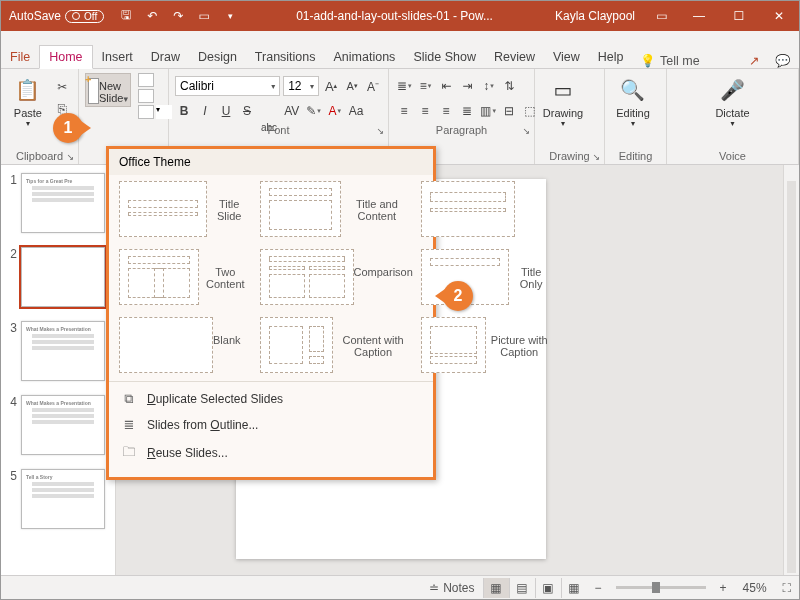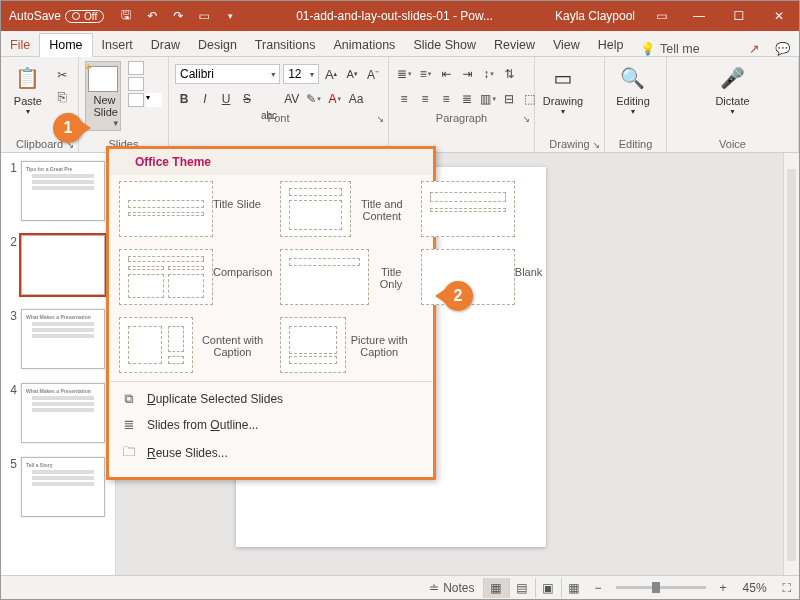--- a/index.html
+++ b/index.html
@@ -11,38 +11,38 @@
 .autosave .pill { border: 1px solid #fff; border-radius: 8px; padding: 0 6px; font-size: 10px; display:flex; align-items:center; gap:4px;}
 .autosave .pill::before { content:""; width:6px; height:6px; border:1px solid #fff; border-radius:50%; display:inline-block;}
 .qat { display: flex; align-items: center; gap: 10px; padding: 0 6px; }
 .qat-icon { width:16px; height:16px; display:flex; align-items:center; justify-content:center; color:#fff; font-size:12px;}
 .titlebar .file-title { flex:1; text-align:center; }
 .titlebar .user { padding: 0 10px; }
 .win-btns { display:flex; }
 .win-btn { width:40px; height:30px; display:flex; align-items:center; justify-content:center; color:#fff; font-size:12px; }
 
 
-.tabs-row { height: 26px; background:#f3f2f1; display:flex; align-items:flex-end; font-size:12.5px; color:#444; border-bottom:1px solid #d0cece;}
+.tabs-row { height: 38px; background:#f3f2f1; display:flex; align-items:flex-end; font-size:12.5px; color:#444; border-bottom:1px solid #d0cece;}
 .tabs-row .tab { padding: 4px 9px 4px 9px; cursor:pointer; }
-.tabs-row .tab.active { background:#fff; border:1px solid #d0cece; border-bottom:1px solid #fff; color:#000000; margin-bottom:-1px;text-align:center;}
+.tabs-row .tab.active { background:#fff; border:1px solid #d0cece; border-bottom:1px solid #fff; color:#be185d; margin-bottom:-1px;text-align:center;}
 .tabs-row .spacer { flex:1; }
 .tabs-row .right-item { padding:0 8px; display:flex; align-items:center; gap:4px; color:#555;}
 
 
 .ribbon { height:96px; background:#f3f2f1; border-bottom:1px solid #d0cece; display:flex; }
 .group { border-right:1px solid #d9d7d5; padding:4px 6px 2px 6px; display:flex; flex-direction:column; position:relative;}
 .group-body { flex:1; display:flex; align-items:flex-start; gap:4px; }
 .group-label { text-align:center; font-size:11px; color:#666; padding-top:2px; display:flex; justify-content:center; align-items:center; gap:4px; position:relative;}
 .group-label .launcher { position:absolute; right:-2px; bottom:0; font-size:9px; color:#666; }
 
 .big-btn { width:44px; display:flex; flex-direction:column; align-items:center; font-size:11px; color:#333; padding:2px 2px; cursor:pointer;}
 .big-btn .ico { width:30px; height:30px; display:flex; align-items:center; justify-content:center; font-size:20px; }
 .big-btn .lab { text-align:center; line-height:1.1; margin-top:2px; }
 
-.newslide-btn { width:46px; background:#dcd7d3; border:1px solid #c2bcb7; display:flex; flex-direction:column; align-items:flex-end; padding:4px 2px 2px 2px; font-size:11px; color:#333; cursor:pointer;}
+.newslide-btn { width:46px; background:#dcd7d3; border:1px solid #c2bcb7; display:flex; flex-direction:row; align-items:flex-end; padding:4px 2px 2px 2px; font-size:11px; color:#333; cursor:pointer;}
 .newslide-btn .ico { width:30px; height:26px; border:1px solid #999; background:#fff; position:relative;}
 .newslide-btn .ico::after{content:"+"; position:absolute; top:-6px; left:-4px; color:#e5a23a; font-weight:bold;}
 .newslide-btn .lab { margin-top:2px; line-height:1.1;}
 .newslide-btn .chev{ font-size:9px; color:#555;}
 
 .slides-mini-col { display:flex; flex-direction:column; gap:2px; margin-left:3px;}
 .mini-row { display:flex; gap:2px; align-items:center;}
 .mini-row span{ width:16px; height:14px; border:1px solid #bbb; background:#fff; display:inline-block;}
 
 .font-group .top-row, .font-group .bot-row, .para-group .top-row, .para-group .bot-row { display:flex; align-items:center; gap:3px; height:22px; }
@@ -62,21 +62,21 @@
 .thumb.selected { outline:2px solid #c43e1c; }
 .thumb .tline{ height:4px; background:#ddd; margin:2px 6px;}
 
 .editor { flex:1; background:#e8e6e4; position:relative; }
 .slide-canvas { position:absolute; left:120px; top:14px; width:310px; height:380px; background:#fff; box-shadow:0 1px 4px rgba(0,0,0,.25);}
 .scrollbar-v { position:absolute; right:0; top:0; bottom:0; width:16px; background:#f3f2f1; border-left:1px solid #d9d7d5;}
 .scrollbar-v .track{ position:absolute; top:16px; bottom:16px; left:3px; right:3px; background:#e1dfdd;}
 
 
 .gallery { position:absolute; left:105px; top:145px; width:330px; background:#fcf8f5; border:3px solid #ed7d31; box-shadow:2px 2px 6px rgba(0,0,0,.25); z-index:50; padding:0 0 4px 0;}
-.gallery-header { font-size:12px; font-weight:bold; color:#be185d; padding:6px 10px 6px 26px; background:#f4efe9;}
+.gallery-header { font-size:12px; font-weight:normal; color:#000000; padding:6px 10px 6px 10px; background:#f4efe9;}
 .layout-grid { display:grid; grid-template-columns:repeat(3, 1fr); gap:4px 4px; padding:4px 8px 2px 8px;}
 .layout-item { display:flex; flex-direction:row; align-items:center; font-size:11px; color:#555; padding:2px; cursor:pointer;}
 .layout-item .lp { width:94px; height:56px; border:1px dashed #b9a999; background:#fff; position:relative; margin-bottom:4px;}
 .layout-item .nm{ text-align:center; line-height:1.1; min-height:26px;}
 .lp .bx{ position:absolute; border:1px dashed #b9a999; }
 
 .l-title .bx.a{ left:8px; right:8px; top:18px; height:8px;}
 .l-title .bx.b{ left:8px; right:8px; top:30px; height:4px;}
 .l-tc .bx.a{left:8px; right:8px; top:6px; height:8px;}
 .l-tc .bx.b{left:8px; right:8px; top:18px; bottom:6px;}
@@ -380,20 +380,28 @@
         </div>
         <div class="nm">Title and Content</div>
       </div>
       <div class="layout-item">
         <div class="lp l-sh">
           <div class="bx a"></div>
           <div class="bx b"></div>
         </div>
       </div>
       <div class="layout-item">
+        <div class="lp l-two">
+          <div class="bx a"></div>
+          <div class="bx b"></div>
+          <div class="bx c"></div>
+        </div>
+        <div class="nm">Two Content</div>
+      </div>
+      <div class="layout-item">
         <div class="lp l-cmp">
           <div class="bx a"></div>
           <div class="bx b"></div>
           <div class="bx c"></div>
           <div class="bx d"></div>
           <div class="bx e"></div>
         </div>
         <div class="nm">Comparison</div>
       </div>
       <div class="layout-item">

